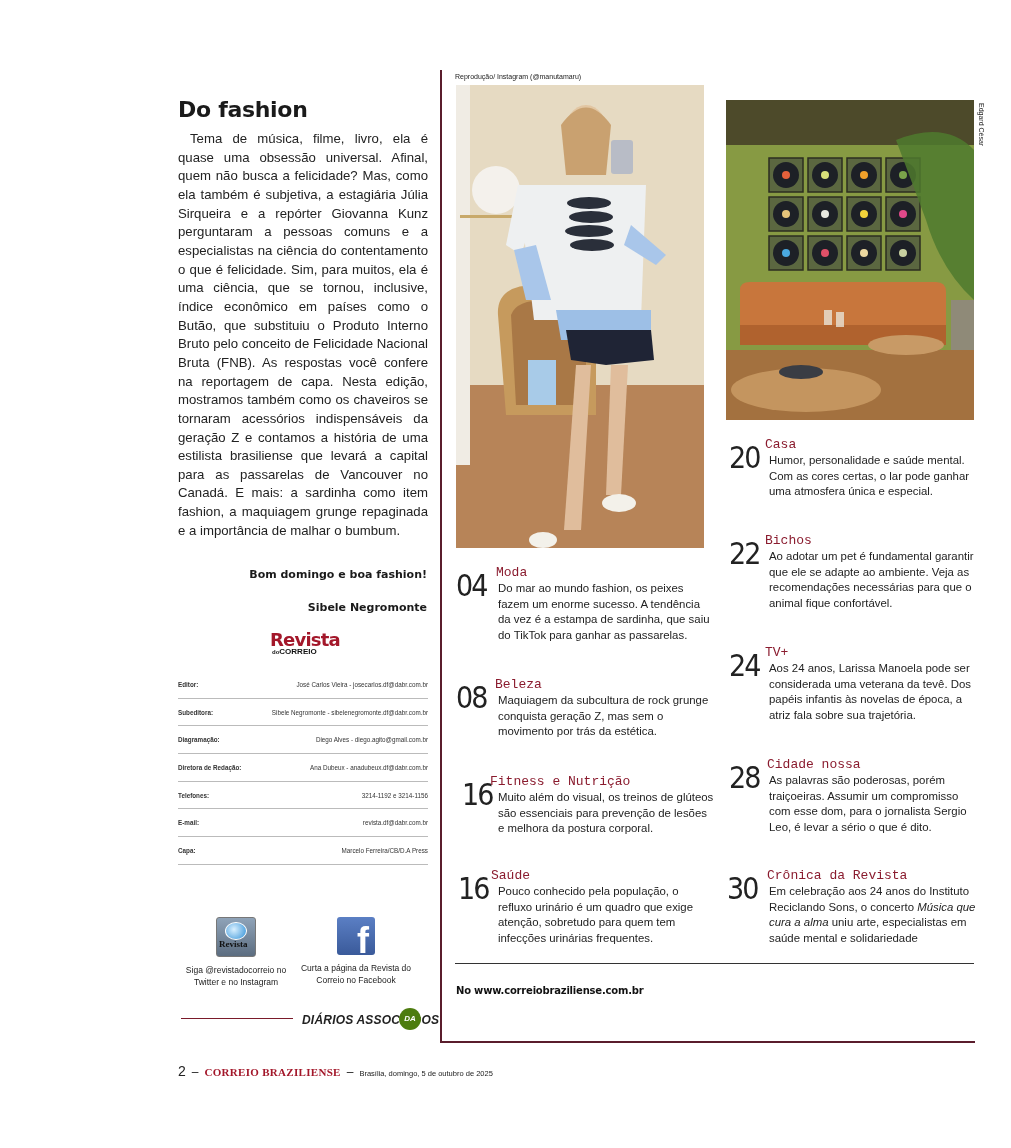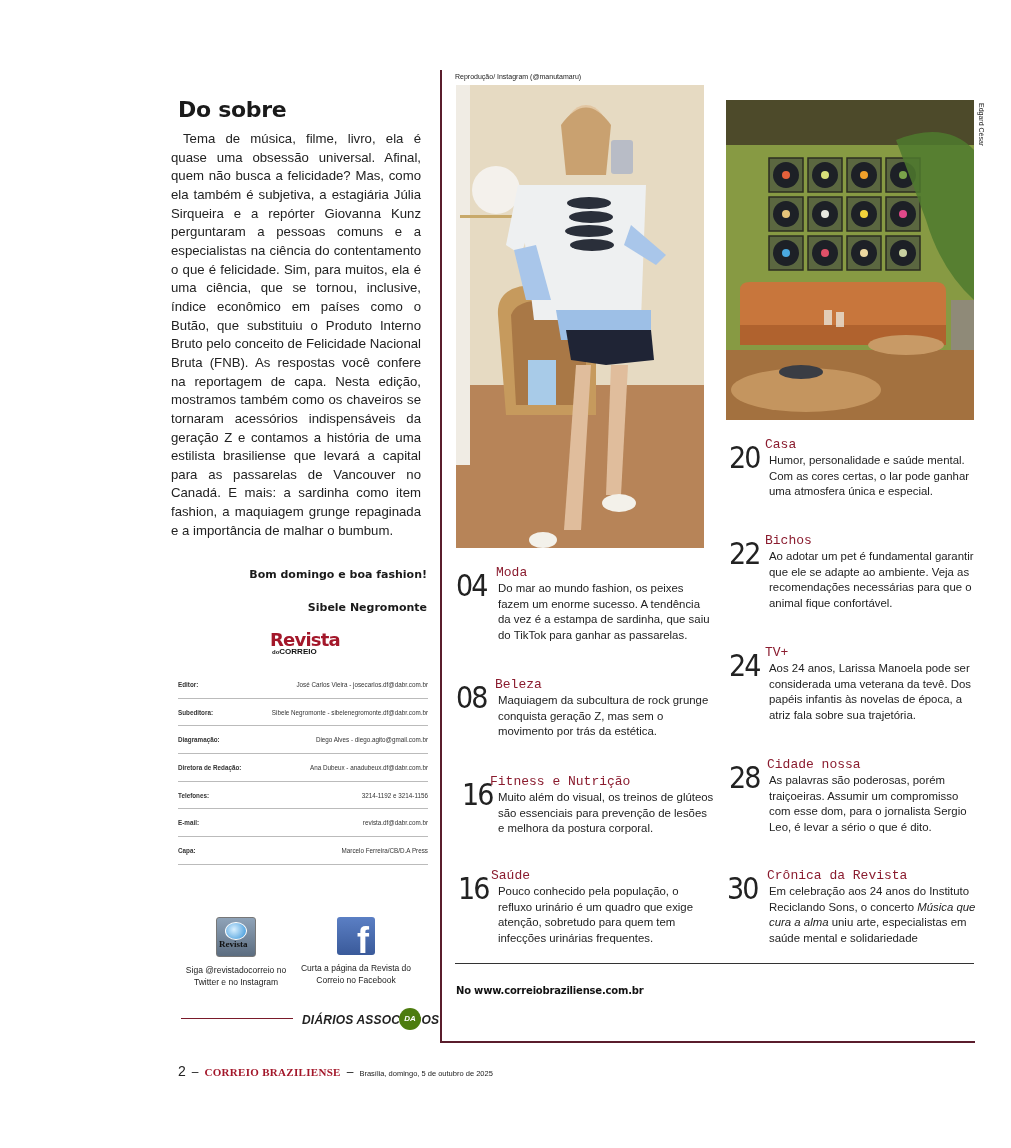--- a/index.html
+++ b/index.html
@@ -3,21 +3,21 @@
 <meta charset="utf-8">
 <style>
   html, body { margin: 0; padding: 0; background: #ffffff; }
   body { width: 1011px; height: 1148px; position: relative; overflow: hidden;
          font-family: "Liberation Sans", sans-serif; color: #1a1a1a; }
   .abs { position: absolute; }
 
   
   #editor-title { left: 178px; top: 97px; font-size: 22px; font-weight: 900; letter-spacing: -0.3px; margin: 0;
                   font-family: "DejaVu Sans", sans-serif; }
-  #editor-body { left: 171px; top: 130px; width: 250px; font-size: 13.2px; line-height: 18.65px;
+  #editor-body { left: 178px; top: 130px; width: 250px; font-size: 13.2px; line-height: 18.65px;
                  text-align: justify; margin: 0; color: #222; font-family: "Liberation Sans", sans-serif; }
   #editor-body .indent { display: inline-block; width: 12px; }
   .signoff { right: 584px; font-size: 11px; font-weight: bold; text-align: right; font-family: "DejaVu Sans", sans-serif; }
   #signoff-1 { top: 568px; }
   #signoff-2 { top: 601px; }
 
   #revista-logo { left: 270px; top: 631px; width: 60px; line-height: 1; }
   #revista-logo .r1 { color: #a3172a; font-weight: 900; font-size: 18px; letter-spacing: -0.8px; font-family: "DejaVu Sans", sans-serif; display:block; }
   #revista-logo .r2 { font-size: 8px; font-weight: bold; color: #111; display:block; margin-top: -1px; padding-left: 2px; }
   #revista-logo .r2 .de { font-size: 6px; }
@@ -69,21 +69,21 @@
              font-family: "DejaVu Sans", sans-serif; color: #222; -webkit-text-stroke: 0; font-stretch: condensed; }
   .toc-head { position: absolute; top: -6px; font-size: 13px; color: #8a1b2e; font-family: Liberation Mono, monospace; }
   .toc-desc { position: absolute; top: 10px; font-size: 11.4px; line-height: 15.7px; color: #222; }
   .toc-desc em { font-style: italic; }
 
   #portal-link { left: 456px; top: 985px; font-size: 10px; font-weight: bold; color: #111; font-family: "DejaVu Sans", sans-serif; letter-spacing: -0.2px; }
 </style>
 </head>
 <body>
 
-<h2 id="editor-title" class="abs">Do sobre</h2>
+<h2 id="editor-title" class="abs">Do fashion</h2>
 <p id="editor-body" class="abs"><span class="indent"></span><span>Tema de música, filme, livro, ela é quase uma obsessão universal. Afinal, quem não busca a felicidade? Mas, como ela também é subjetiva, a estagiária Júlia Sirqueira e a repórter Giovanna Kunz perguntaram a pessoas comuns e a especialistas na ciência do contentamento o que é felicidade. Sim, para muitos, ela é uma ciência, que se tornou, inclusive, índice econômico em países como o Butão, que substituiu o Produto Interno Bruto pelo conceito de Felicidade Nacional Bruta (FNB). As respostas você confere na reportagem de capa. Nesta edição, mostramos também como os chaveiros se tornaram acessórios indispensáveis da geração Z e contamos a história de uma estilista brasiliense que levará a capital para as passarelas de Vancouver no Canadá. E mais: a sardinha como item fashion, a maquiagem grunge repaginada e a importância de malhar o bumbum.</span></p>
 <div id="signoff-1" class="abs signoff">Bom domingo e boa fashion!</div>
 <div id="signoff-2" class="abs signoff">Sibele Negromonte</div>
 
 <div id="revista-logo" class="abs">
   <span class="r1">Revista</span>
   <span class="r2"><span class="de">do</span><span>CORREIO</span></span>
 </div>
 
 <div id="staff" class="abs">

